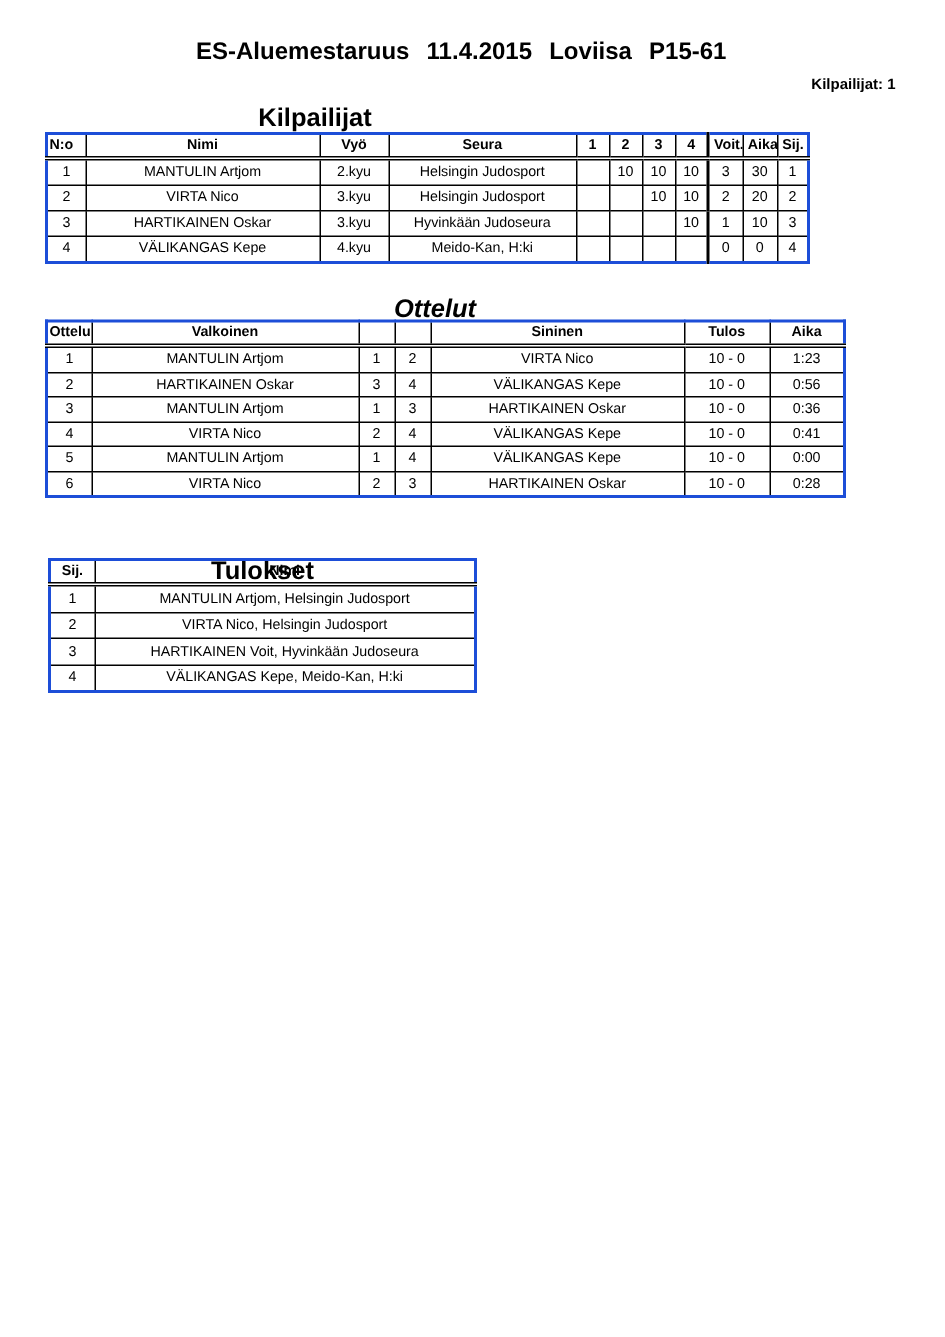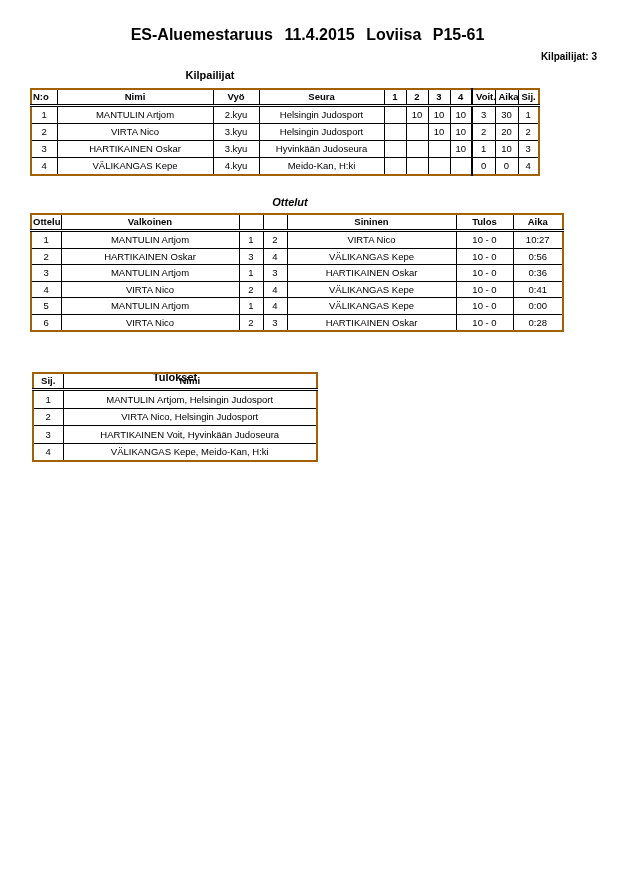--- a/index.html
+++ b/index.html
@@ -10,29 +10,29 @@
   }
   .title{
     position:absolute;top:26px;left:0;width:615px;text-align:center;
     font-size:16px;font-weight:bold;word-spacing:7px;letter-spacing:0px;
   }
   .comp-count{
     position:absolute;top:51px;right:33px;font-size:10px;font-weight:bold;
   }
   .section-label{
     position:absolute;transform:translateX(-50%);
-    font-size:11px;font-weight:bold;white-space:nowrap;
+    font-size:17px;font-weight:bold;white-space:nowrap;
   }
   .lbl-kilpailijat{top:69px;left:210px;}
   .lbl-ottelut{top:196px;left:290px;font-style:italic;}
   .lbl-tulokset{top:371px;left:175px;}
 
   table{
     position:absolute;border-collapse:collapse;table-layout:fixed;
-    border:2px solid #a16207;font-size:9.5px;line-height:1;
+    border:2px solid #1d4ed8;font-size:9.5px;line-height:1;
   }
   th,td{
     border:1px solid #000;padding:0 3px;overflow:hidden;white-space:nowrap;
     vertical-align:middle;font-weight:normal;text-align:center;
   }
   thead th{font-weight:bold;border-bottom:3px double #000;height:14px;}
   td{height:16px;}
   .al{text-align:center;}
   .flush{padding-left:1px;text-align:left;}
   .thickl{border-left:2px solid #000;}
@@ -42,21 +42,21 @@
   .t-ottelut td{height:15.5px;}
   .t-tulokset{left:32px;top:372px;width:284px;}
   .t-tulokset td{height:16.5px;}
 </style>
 </head>
 <body>
 
 <div class="page">
 
   <div class="title">ES-Aluemestaruus 11.4.2015 Loviisa P15-61</div>
-  <div class="comp-count">Kilpailijat: 3</div>
+  <div class="comp-count">Kilpailijat: 1</div>
 
   <div class="section-label lbl-kilpailijat">Kilpailijat</div>
 
   <table class="t-kilpailijat">
     <colgroup>
       <col style="width:26px">
         <col style="width:156px">
         <col style="width:46px">
         <col style="width:125px">
       <col style="width:22px">
@@ -162,21 +162,21 @@
       </tr>
     </thead>
     <tbody>
       <tr>
         <td>1</td>
         <td class="al">MANTULIN Artjom</td>
         <td>1</td>
         <td>2</td>
         <td class="al">VIRTA Nico</td>
         <td>10 - 0</td>
-        <td>10:27</td>
+        <td>1:23</td>
       </tr>
       <tr>
         <td>2</td>
         <td class="al">HARTIKAINEN Oskar</td>
         <td>3</td>
         <td>4</td>
         <td class="al">VÄLIKANGAS Kepe</td>
         <td>10 - 0</td>
         <td>0:56</td>
       </tr>

